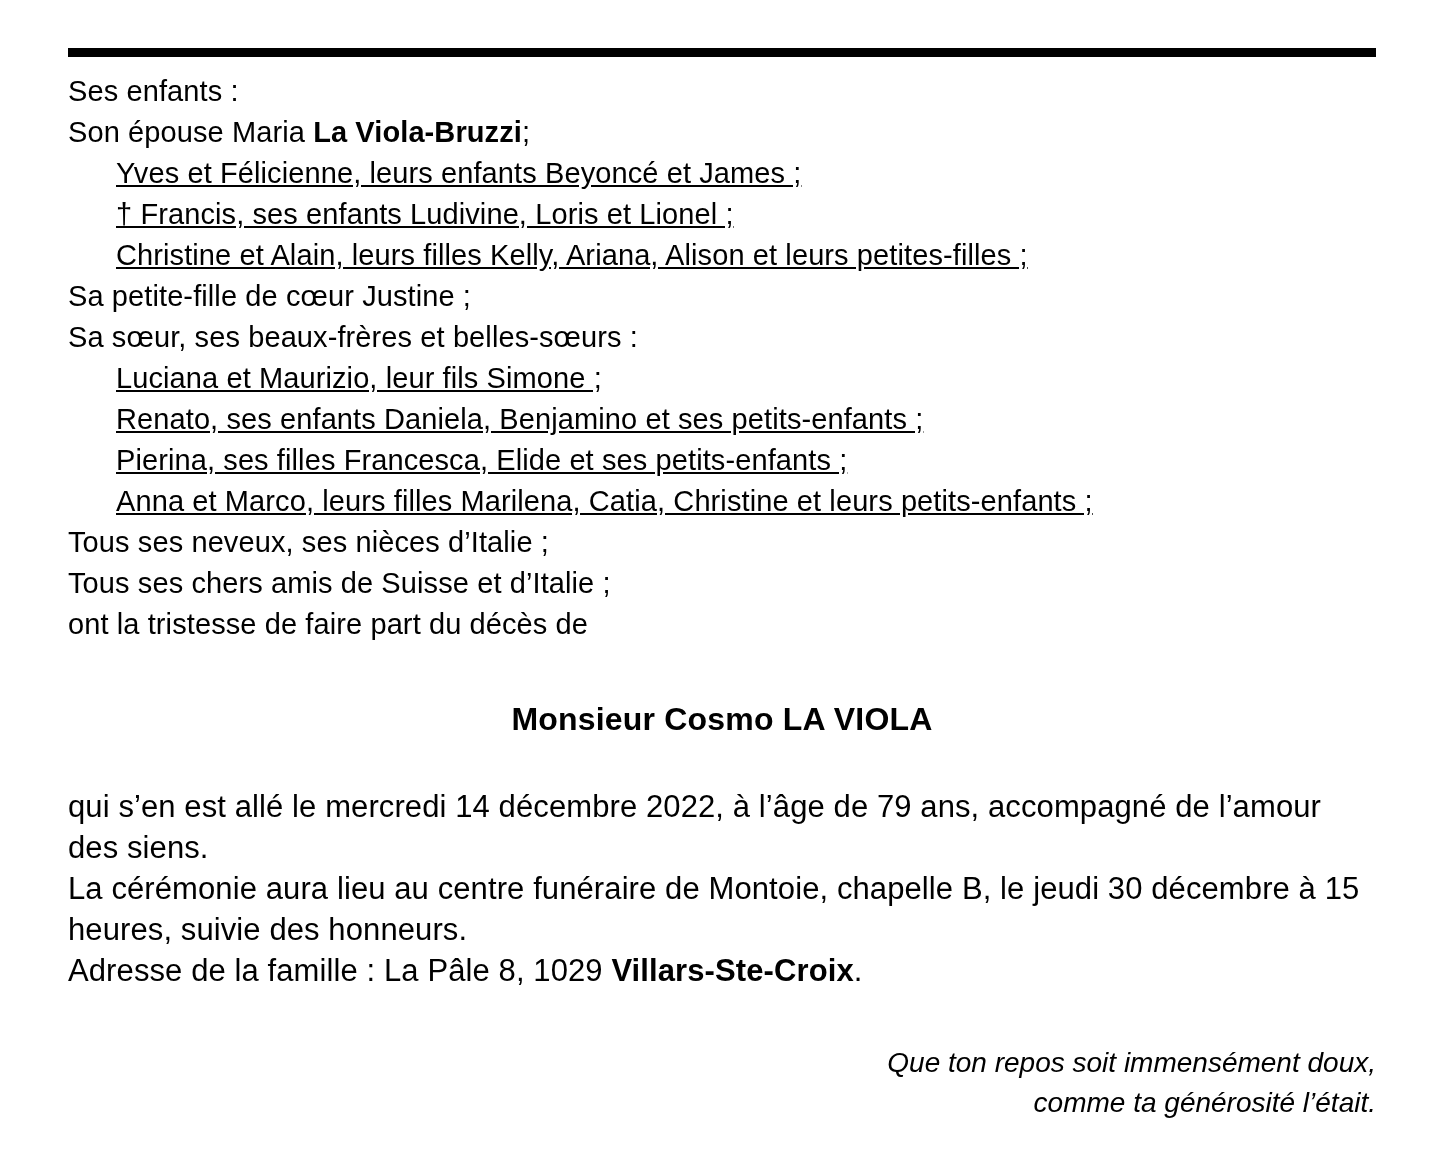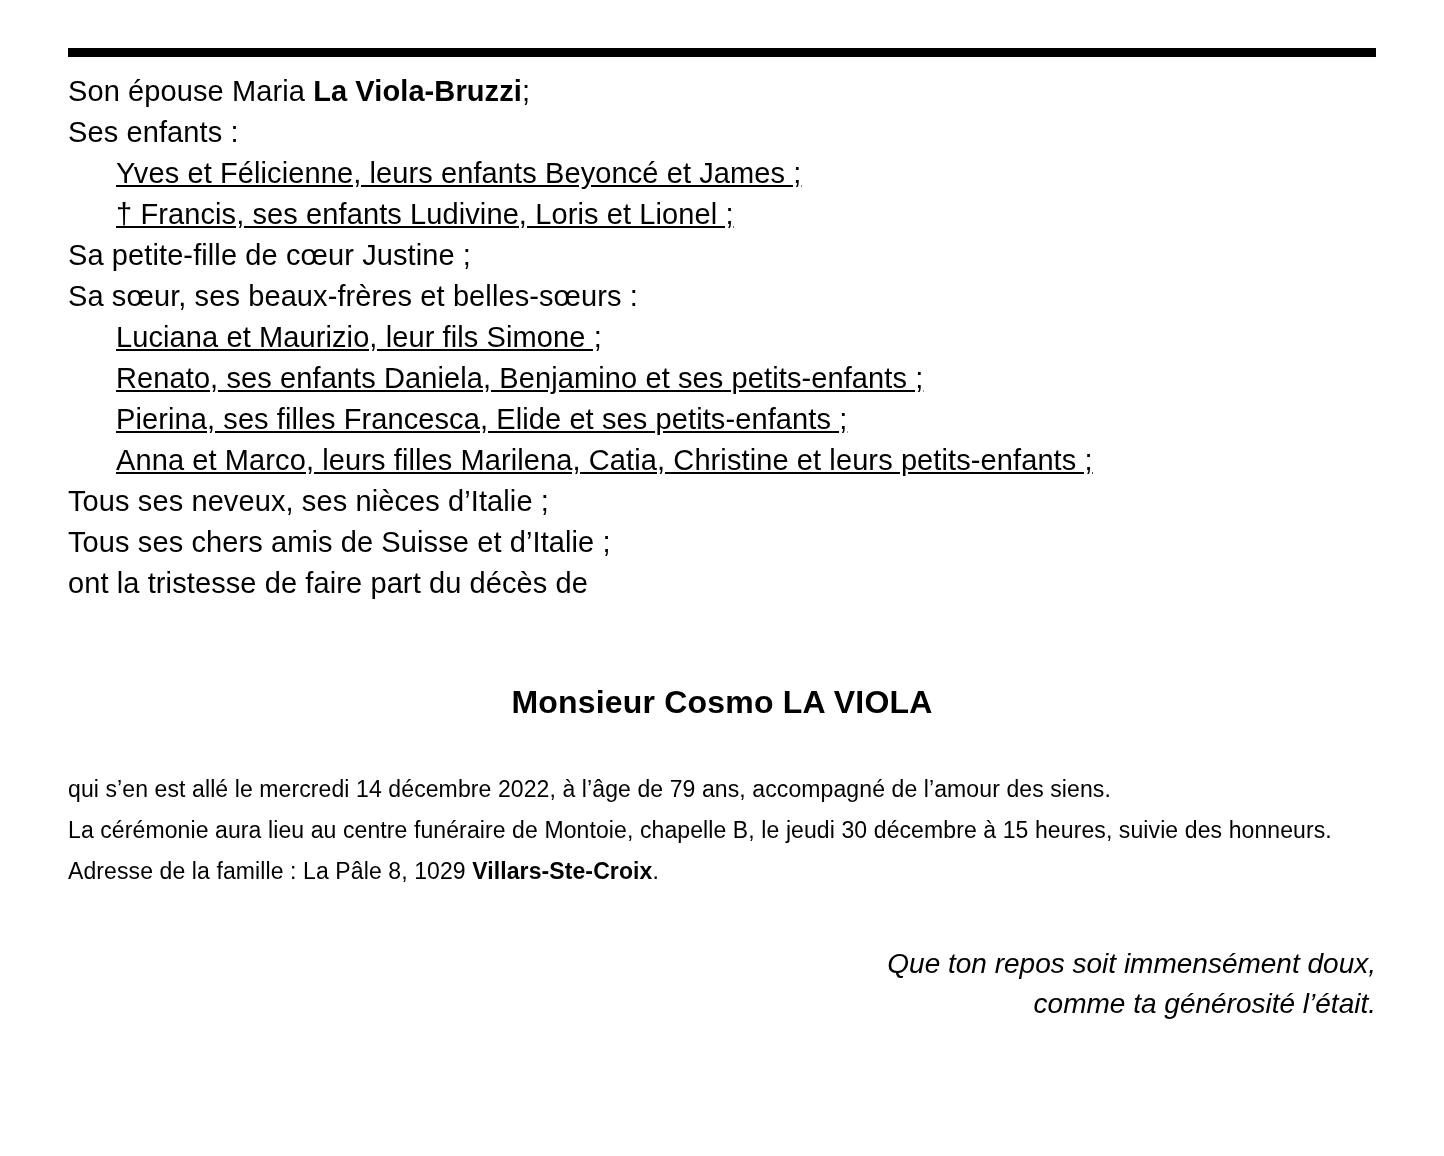--- a/index.html
+++ b/index.html
@@ -38,53 +38,54 @@
   }
   .indent {
     padding-left: 48px;
     text-decoration: underline;
   }
   .bold { font-weight: bold; }
   .deceased-name {
     text-align: center;
     font-size: 32px;
     font-weight: bold;
-    margin-top: 80px;
+    margin-top: 56px;
     margin-bottom: 0;
     letter-spacing: 0.2px;
   }
   .para {
     margin-top: 48px;
   }
   .para .line {
-    font-size: 23px;
+    font-size: 31px;
     line-height: 41px;
   }
   .epitaph {
     margin-top: 52px;
     text-align: right;
     font-style: italic;
     font-size: 28px;
     line-height: 40px;
   }
 </style>
 </head>
 <body>
 
 <div class="page">
 
   <div class="rule rule-top"></div>
 
   <div class="content">
 
     <div>
+      <div class="line"><span>Ses enfants :</span></div>
       <div class="line"><span>Son épouse Maria </span><span class="bold">La Viola-Bruzzi</span><span>;</span></div>
-      <div class="line"><span>Ses enfants :</span></div>
       <div class="line indent"><span>Yves et Félicienne, leurs enfants Beyoncé et James ;</span></div>
       <div class="line indent"><span>† Francis, ses enfants Ludivine, Loris et Lionel ;</span></div>
+      <div class="line indent"><span>Christine et Alain, leurs filles Kelly, Ariana, Alison et leurs petites-filles ;</span></div>
       <div class="line"><span>Sa petite-fille de cœur Justine ;</span></div>
       <div class="line"><span>Sa sœur, ses beaux-frères et belles-sœurs :</span></div>
       <div class="line indent"><span>Luciana et Maurizio, leur fils Simone ;</span></div>
       <div class="line indent"><span>Renato, ses enfants Daniela, Benjamino et ses petits-enfants ;</span></div>
       <div class="line indent"><span>Pierina, ses filles Francesca, Elide et ses petits-enfants ;</span></div>
       <div class="line indent"><span>Anna et Marco, leurs filles Marilena, Catia, Christine et leurs petits-enfants ;</span></div>
       <div class="line"><span>Tous ses neveux, ses nièces d’Italie ;</span></div>
       <div class="line"><span>Tous ses chers amis de Suisse et d’Italie ;</span></div>
       <div class="line"><span>ont la tristesse de faire part du décès de</span></div>
     </div>

